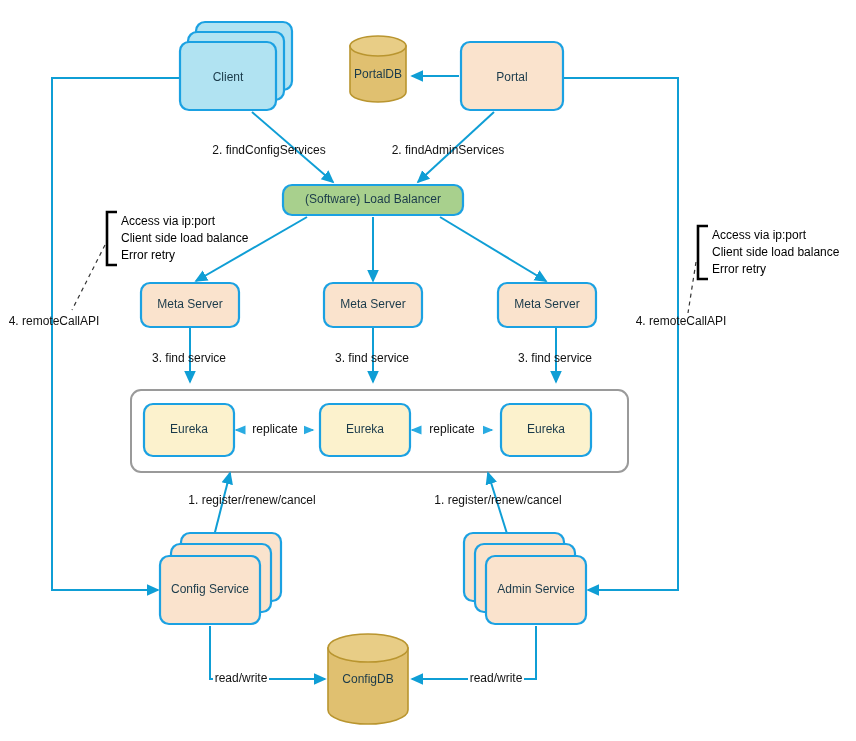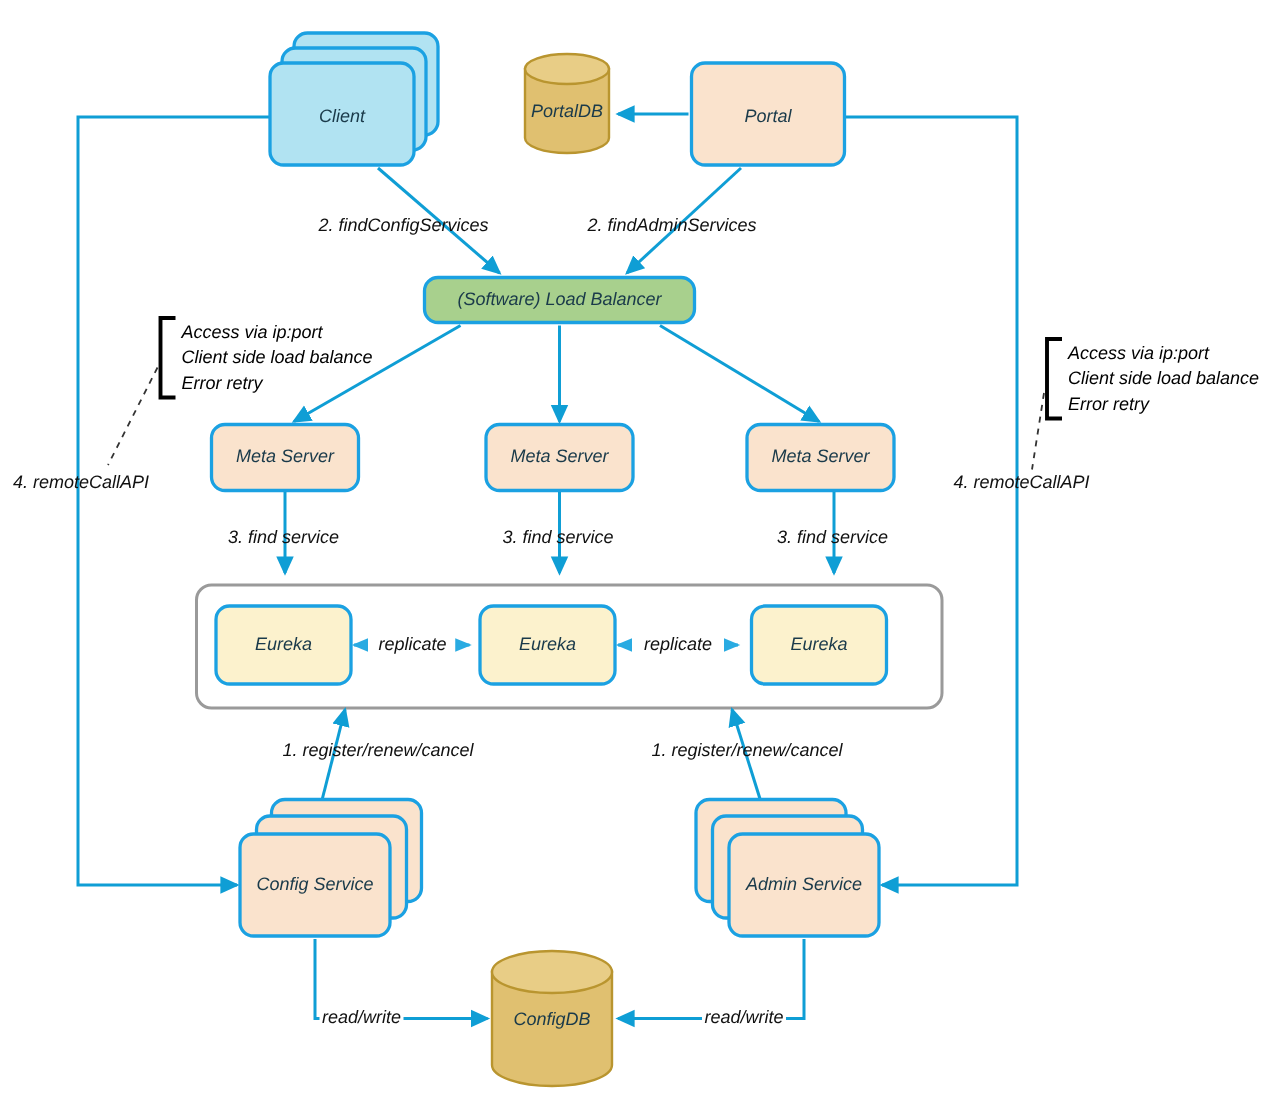--- a/index.html
+++ b/index.html
@@ -10,21 +10,20 @@
   body {
     width: 856px;
     height: 741px;
     font-family: "Liberation Sans", sans-serif;
     overflow: hidden;
   }
   #diagram-root {
     position: relative;
     width: 744px;
     height: 741px;
-    font-style: italic;
   }
   svg#arch-svg {
     display: block;
     width: 856px;
     height: 741px;
   }
   .node-label {
     font-family: "Liberation Sans", sans-serif;
     font-size: 12px;
     fill: #1a3a4a;

